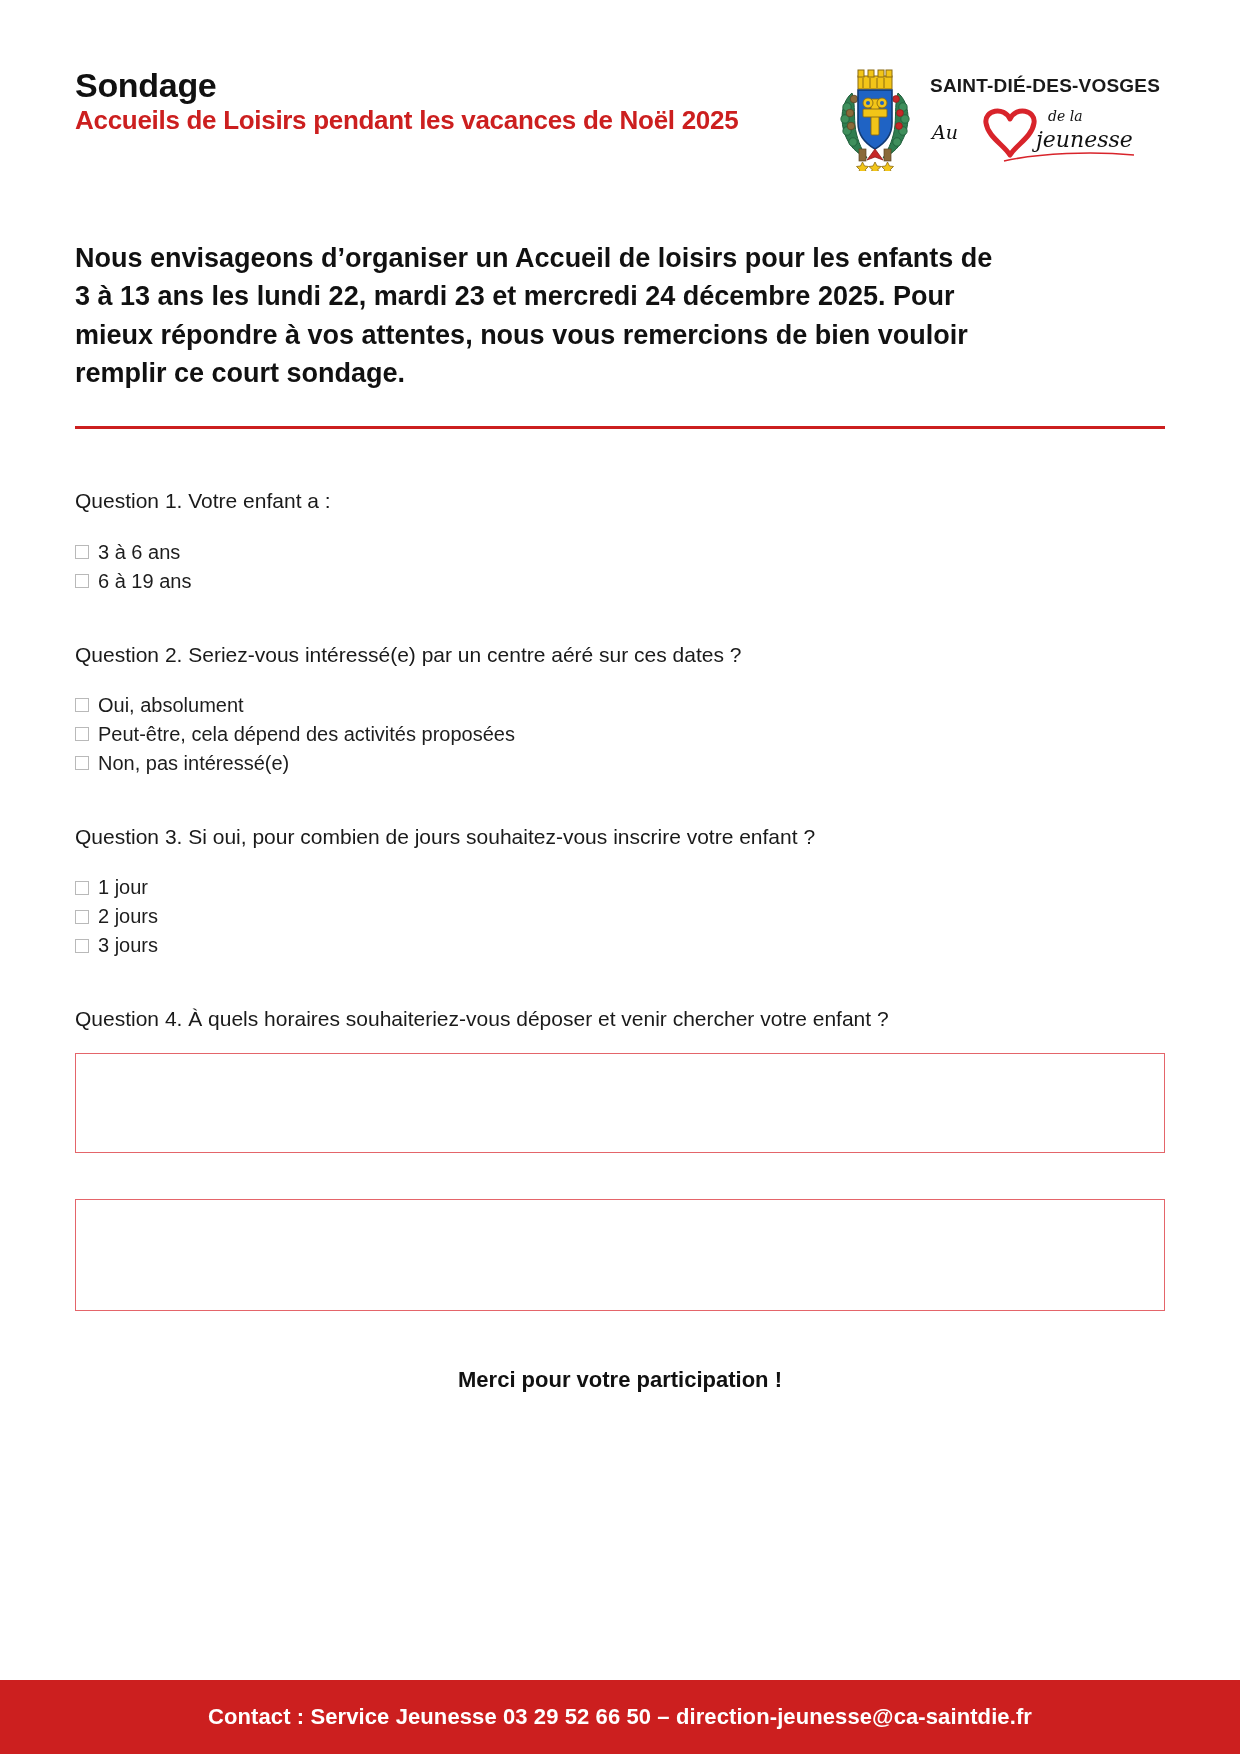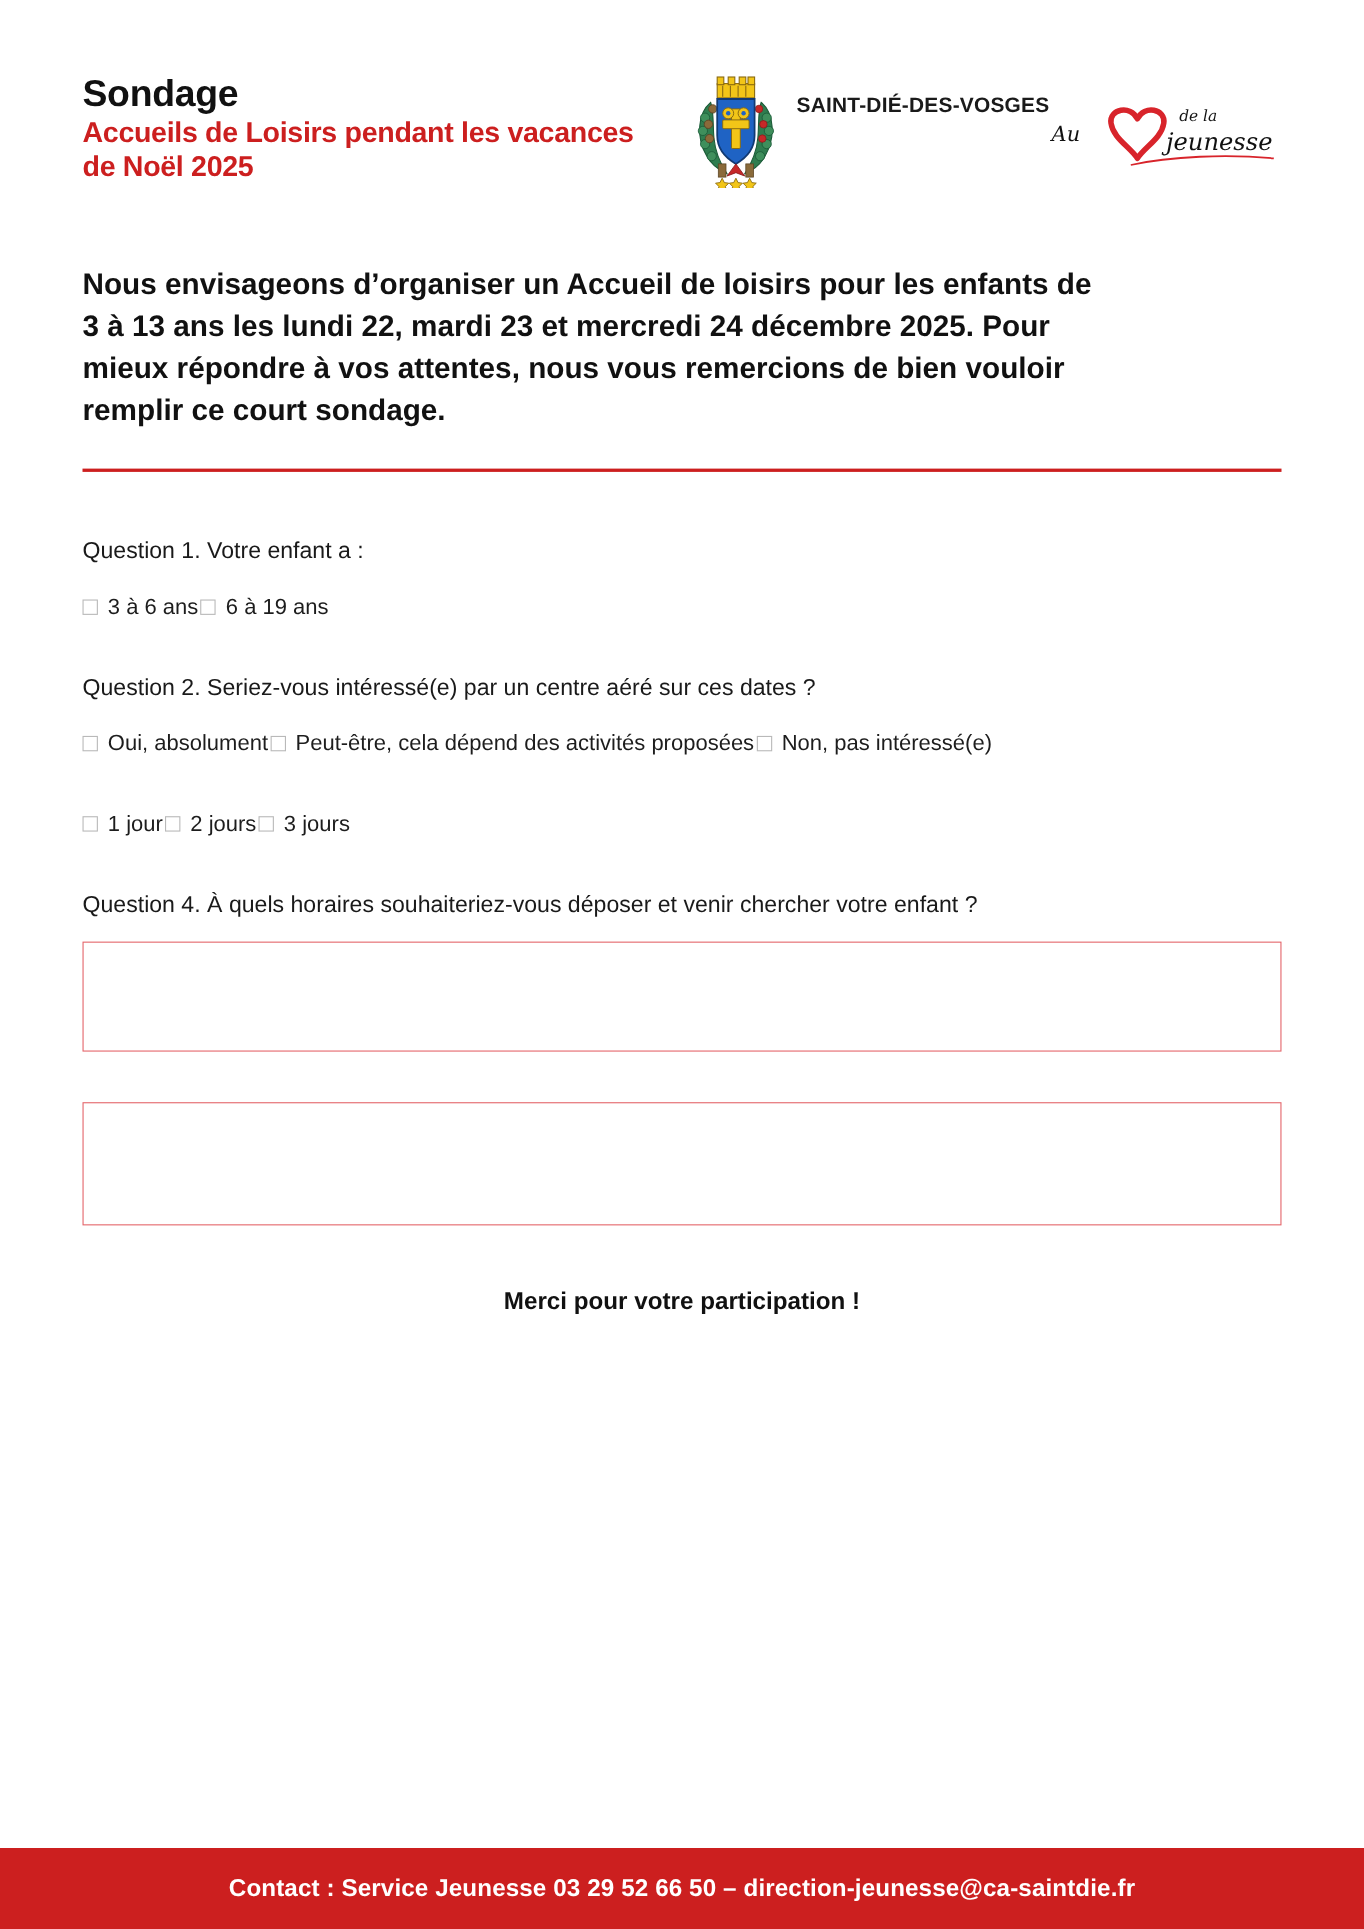--- a/index.html
+++ b/index.html
@@ -63,21 +63,21 @@
     padding-top: 8px;
     padding-right: 5px;
   }
   .crest {
     width: 82px;
     height: 108px;
     flex: none;
   }
   .logo-text {
     display: flex;
-    flex-direction: row;
+    flex-direction: column;
     gap: 0px;
     padding-top: 4px;
   }
   .city-name {
     font-size: 19px;
     font-weight: bold;
     letter-spacing: 0.2px;
     color: #1a1a1a;
     white-space: nowrap;
   }
@@ -111,21 +111,21 @@
   .q-title {
     font-size: 21px;
     font-weight: normal;
     color: #1a1a1a;
     line-height: 1.3;
     font-stretch: condensed;
   }
   .options {
     margin-top: 24px;
     display: flex;
-    flex-direction: row;
+    flex-direction: column;
     gap: 2px;
   }
   .option {
     display: flex;
     align-items: center;
     gap: 9px;
     line-height: 1;
   }
   .checkbox {
     width: 14px;
@@ -302,20 +302,21 @@
           <span class="option-label">Peut-être, cela dépend des activités proposées</span>
         </div>
         <div class="option">
           <span class="checkbox"></span>
           <span class="option-label">Non, pas intéressé(e)</span>
         </div>
       </div>
     </div>
 
     <div class="q-block">
+      <div class="q-title">Question 3. Si oui, pour combien de jours souhaitez-vous inscrire votre enfant ?</div>
       <div class="options">
         <div class="option">
           <span class="checkbox"></span>
           <span class="option-label">1 jour</span>
         </div>
         <div class="option">
           <span class="checkbox"></span>
           <span class="option-label">2 jours</span>
         </div>
         <div class="option">

